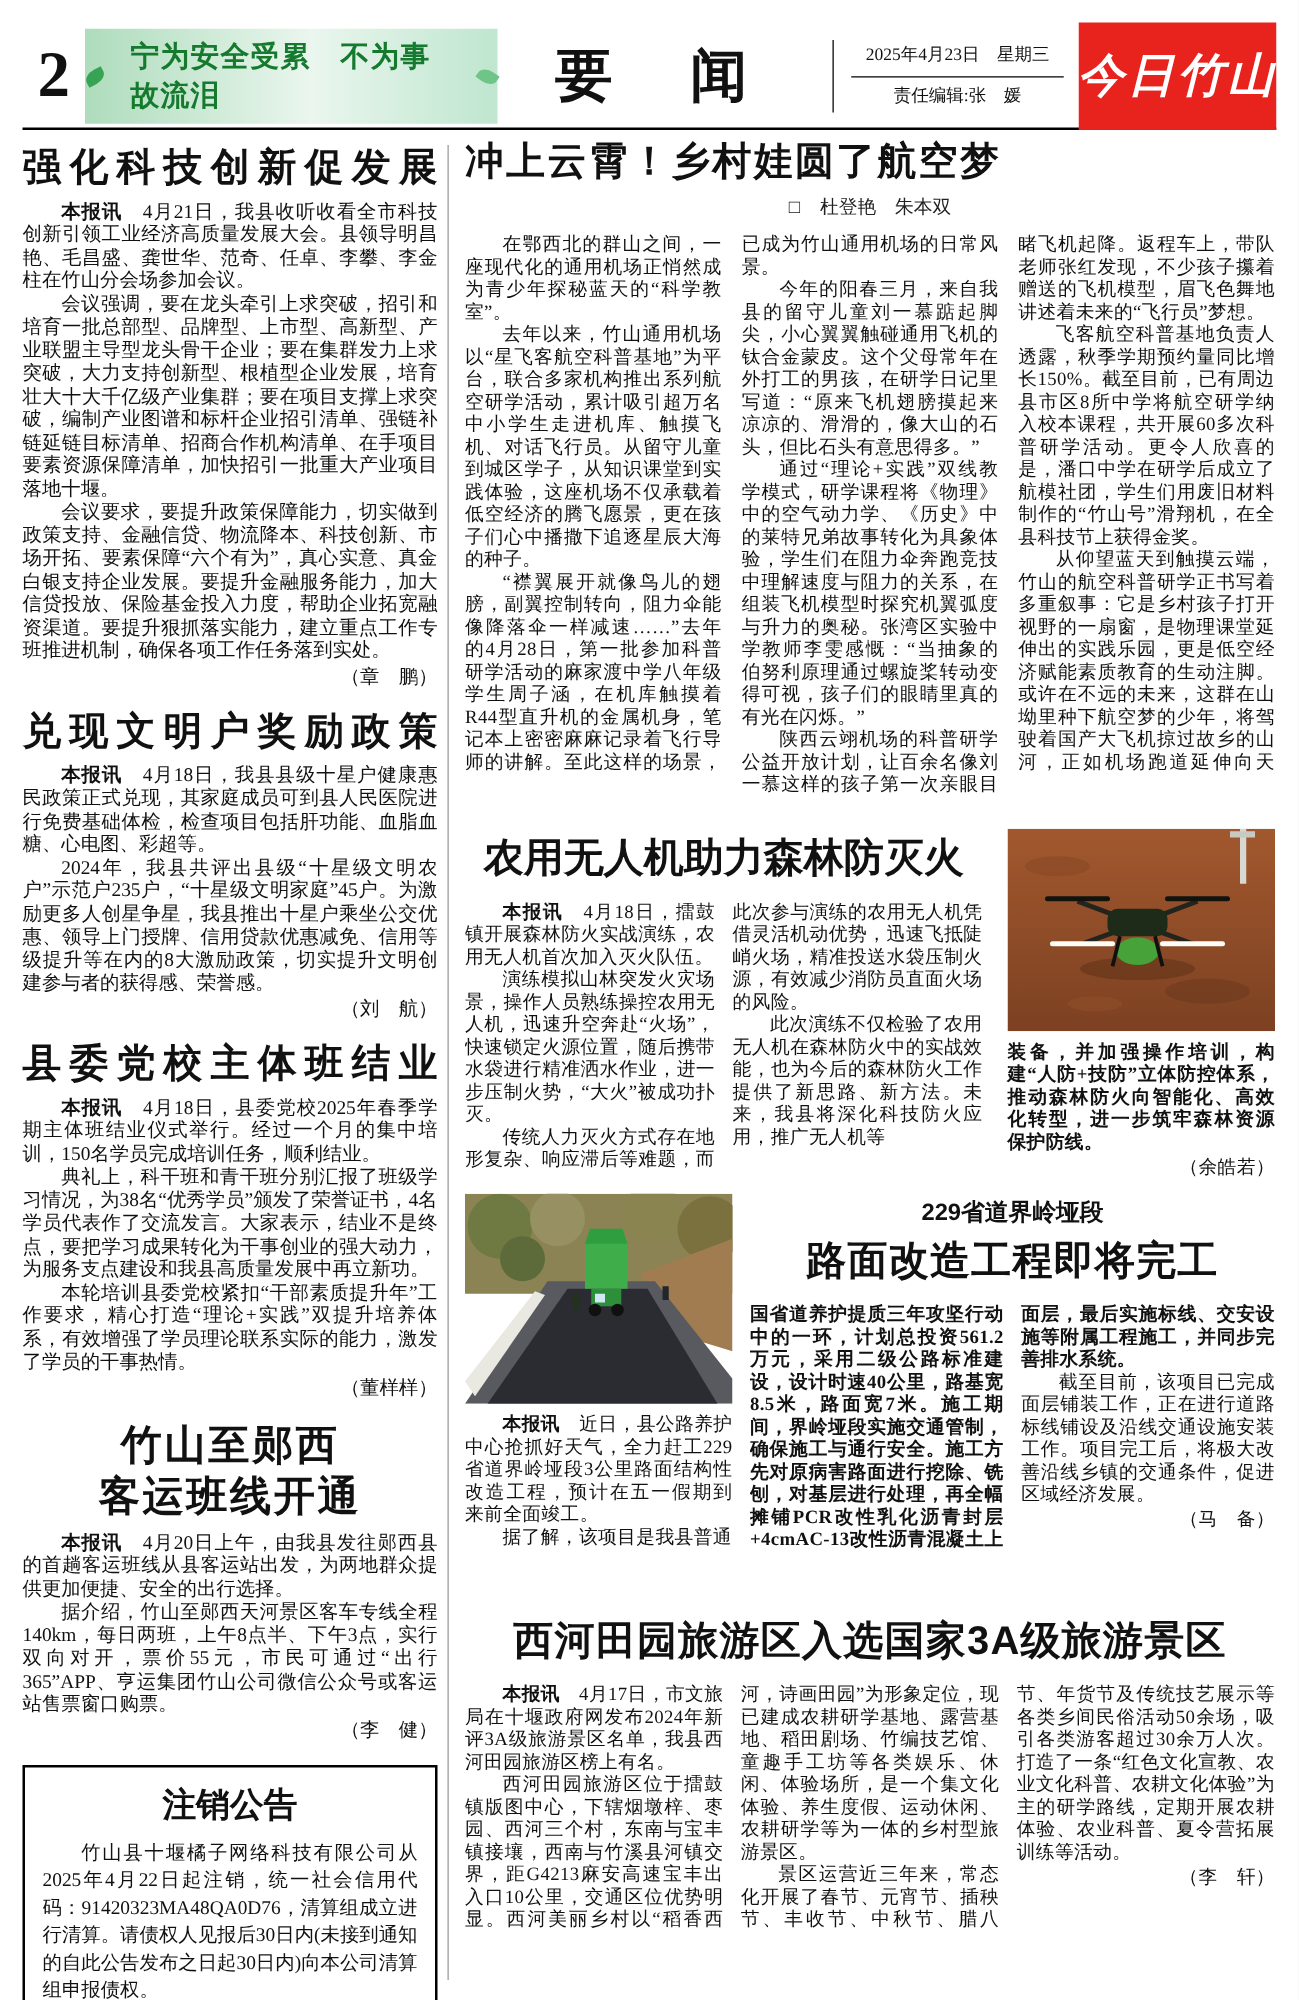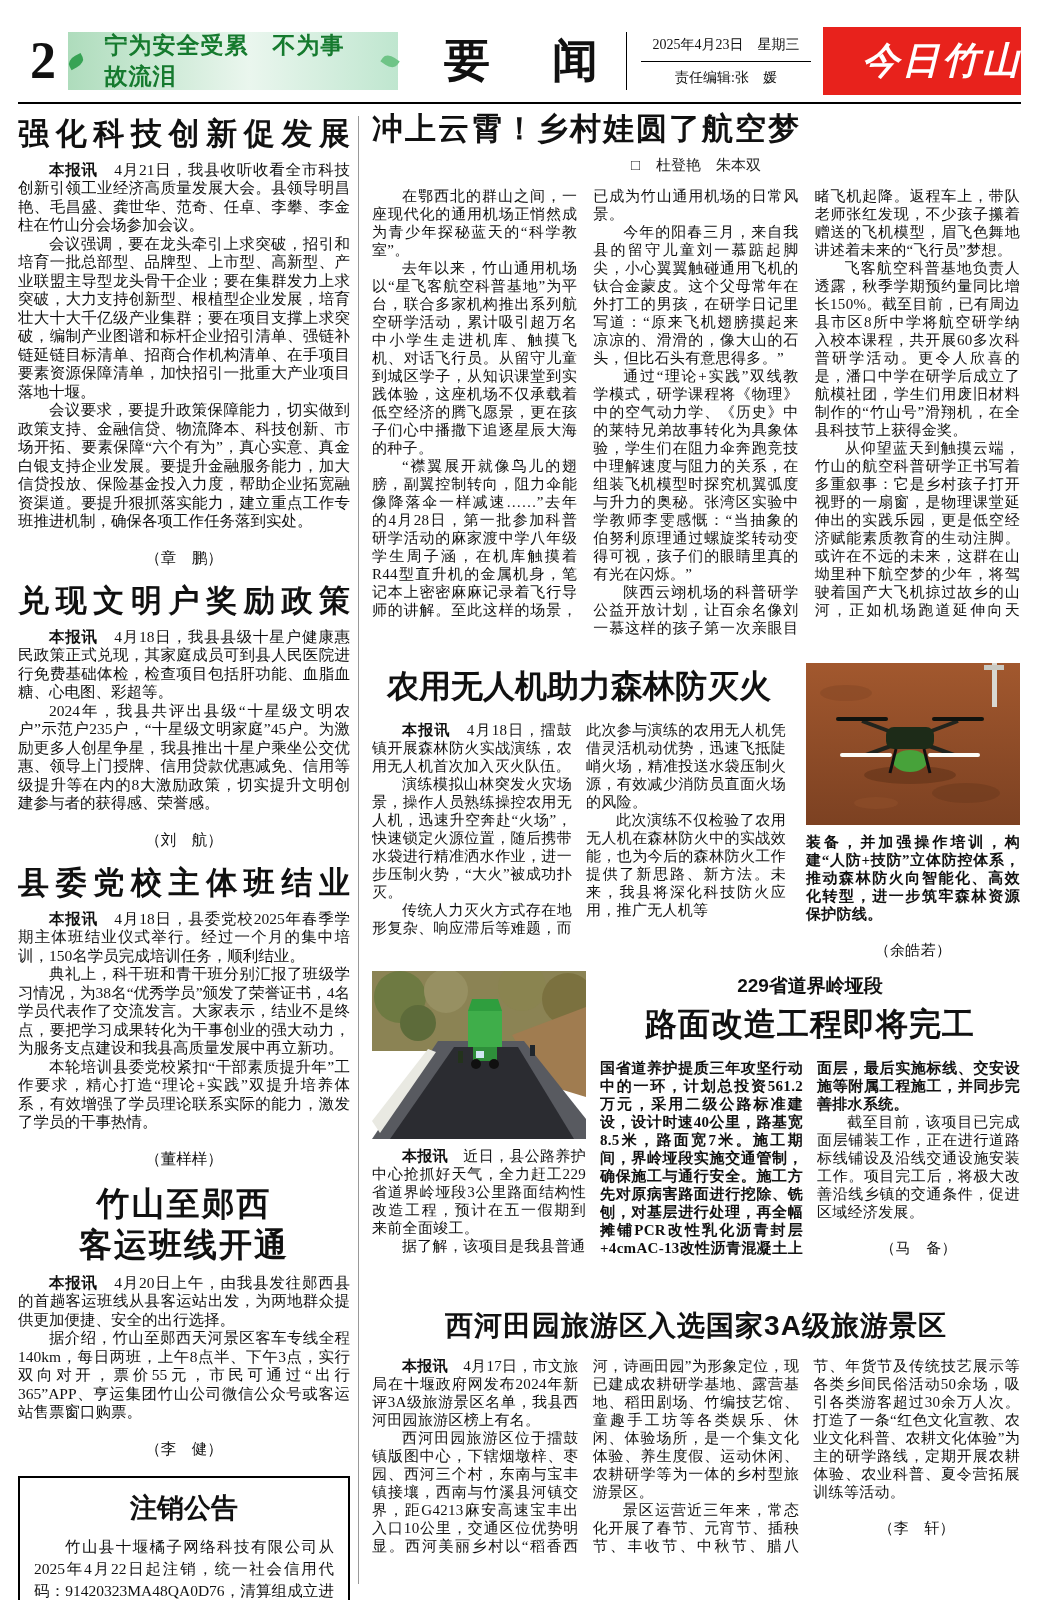--- a/index.html
+++ b/index.html
@@ -2,41 +2,41 @@
 <html><head>
 <meta charset="utf-8">
 <style>
   html,body{margin:0;padding:0;background:#f2f2f2;}
   .page{position:relative;width:1039px;height:1600px;background:#ffffff;overflow:hidden;
         font-family:"Liberation Serif",serif;color:#111;}
   
   .hdr{position:absolute;left:18px;right:18px;top:20px;height:82px;border-bottom:2px solid #000;
        display:flex;align-items:center;}
   .pagenum{font-size:52px;font-weight:bold;width:50px;text-align:center;line-height:1;}
-  .banner{height:58px;flex:0 0 330px;background:linear-gradient(90deg,#aedcbc,#eaf6ee 55%,#bfe6cf);
+  .banner{height:76px;flex:0 0 330px;background:linear-gradient(90deg,#aedcbc,#eaf6ee 55%,#bfe6cf);
           display:flex;align-items:center;justify-content:center;gap:20px;}
   .slogan{color:#157a2e;font-weight:900;font-size:23px;font-family:"Liberation Sans",sans-serif;letter-spacing:1px;}
   .leaf{width:20px;height:11px;background:#37a355;border-radius:60% 0 60% 0;display:inline-block;transform:rotate(-28deg);}
   .leaf.l2{transform:rotate(35deg);background:#6fc487;}
   .section{font-weight:900;font-size:46px;letter-spacing:8px;margin-left:46px;margin-right:auto;white-space:nowrap;}
   .hdr-div{width:1px;height:58px;background:#000;margin:0 14px;}
   .dateblock{width:170px;text-align:center;font-size:14px;line-height:1.25;}
   .dateblock .row1{padding-bottom:7px;border-bottom:1px solid #000;margin-bottom:7px;white-space:nowrap;}
-  .masthead{margin-left:12px;width:158px;height:68px;background:#e8221c;color:#fff;display:flex;
+  .masthead{margin-left:12px;width:158px;height:86px;background:#e8221c;color:#fff;display:flex;
             align-items:center;justify-content:center;font-size:37px;font-style:italic;font-weight:bold;
-            letter-spacing:3px;white-space:nowrap;padding-left:40px;}
+            letter-spacing:3px;white-space:nowrap;}
   
   .leftcol{position:absolute;left:18px;top:116px;width:332px;}
   .vrule{position:absolute;left:358px;top:116px;width:1px;height:1468px;background:#999;}
   .rightcol{position:absolute;left:372px;top:112px;width:648px;}
   
   p{margin:0;text-align:justify;}
   .ind{text-indent:2em;}
   .noind{text-indent:0;font-weight:bold;}
-  .byl{text-align:center;margin-top:18px;}
+  .byl{text-align:right;margin-top:2px;}
   .leftcol p{font-size:15.5px;line-height:18.5px;}
   .rbody p{font-size:15px;line-height:18px;letter-spacing:0.3px;}
   .lede{font-family:"Liberation Sans",sans-serif;font-weight:bold;}
   .hei{font-family:"Liberation Sans",sans-serif;font-weight:900;}
   .ltitle{font-size:31px;line-height:1.15;margin:0 0 9px;text-align:justify;text-align-last:justify;}
   .article{margin-bottom:16px;}
   .ctitle{font-size:33px;line-height:1.22;margin:4px 0 9px;text-align:center;letter-spacing:2px;}
   .ftitle{font-size:31px;line-height:1.1;margin:0;text-align:left;letter-spacing:2px;}
   .fauthors{text-align:center;font-size:15px;margin:10px 0 12px;color:#222;}
   .fauthors .mark{margin-right:16px;}
@@ -47,21 +47,21 @@
   .drone-cols{height:220px;column-count:2;column-gap:14px;overflow:hidden;}
   .drone-right{width:214px;}
   .photo{margin:0 0 8px;}
   .photo svg{display:block;}
   .road-row{display:flex;gap:14px;margin-top:12px;}
   .road-left{width:214px;}
   .road-right{flex:1;}
   .kicker{font-size:19px;text-align:center;font-family:"Liberation Sans",sans-serif;font-weight:bold;margin-top:2px;}
   .rtitle{font-size:32px;margin:4px 0 12px;text-align:center;letter-spacing:1px;}
   .road-cols{height:232px;column-count:2;column-gap:14px;overflow:hidden;}
-  .btitle{font-size:28px;margin:16px 0 12px;text-align:center;letter-spacing:1px;}
+  .btitle{font-size:32px;margin:16px 0 12px;text-align:center;letter-spacing:1px;}
   .bottom-cols{height:202px;column-count:3;column-gap:14px;overflow:hidden;}
   
   .notice{border:2px solid #000;padding:10px 14px 12px;margin-top:18px;}
   .notice h3{font-size:27px;text-align:center;margin:2px 0 10px;font-family:"Liberation Sans",sans-serif;font-weight:900;}
   .notice p{font-size:15.5px;line-height:22px;}
 </style>
 </head>
 <body>
 
 <div class="page">

